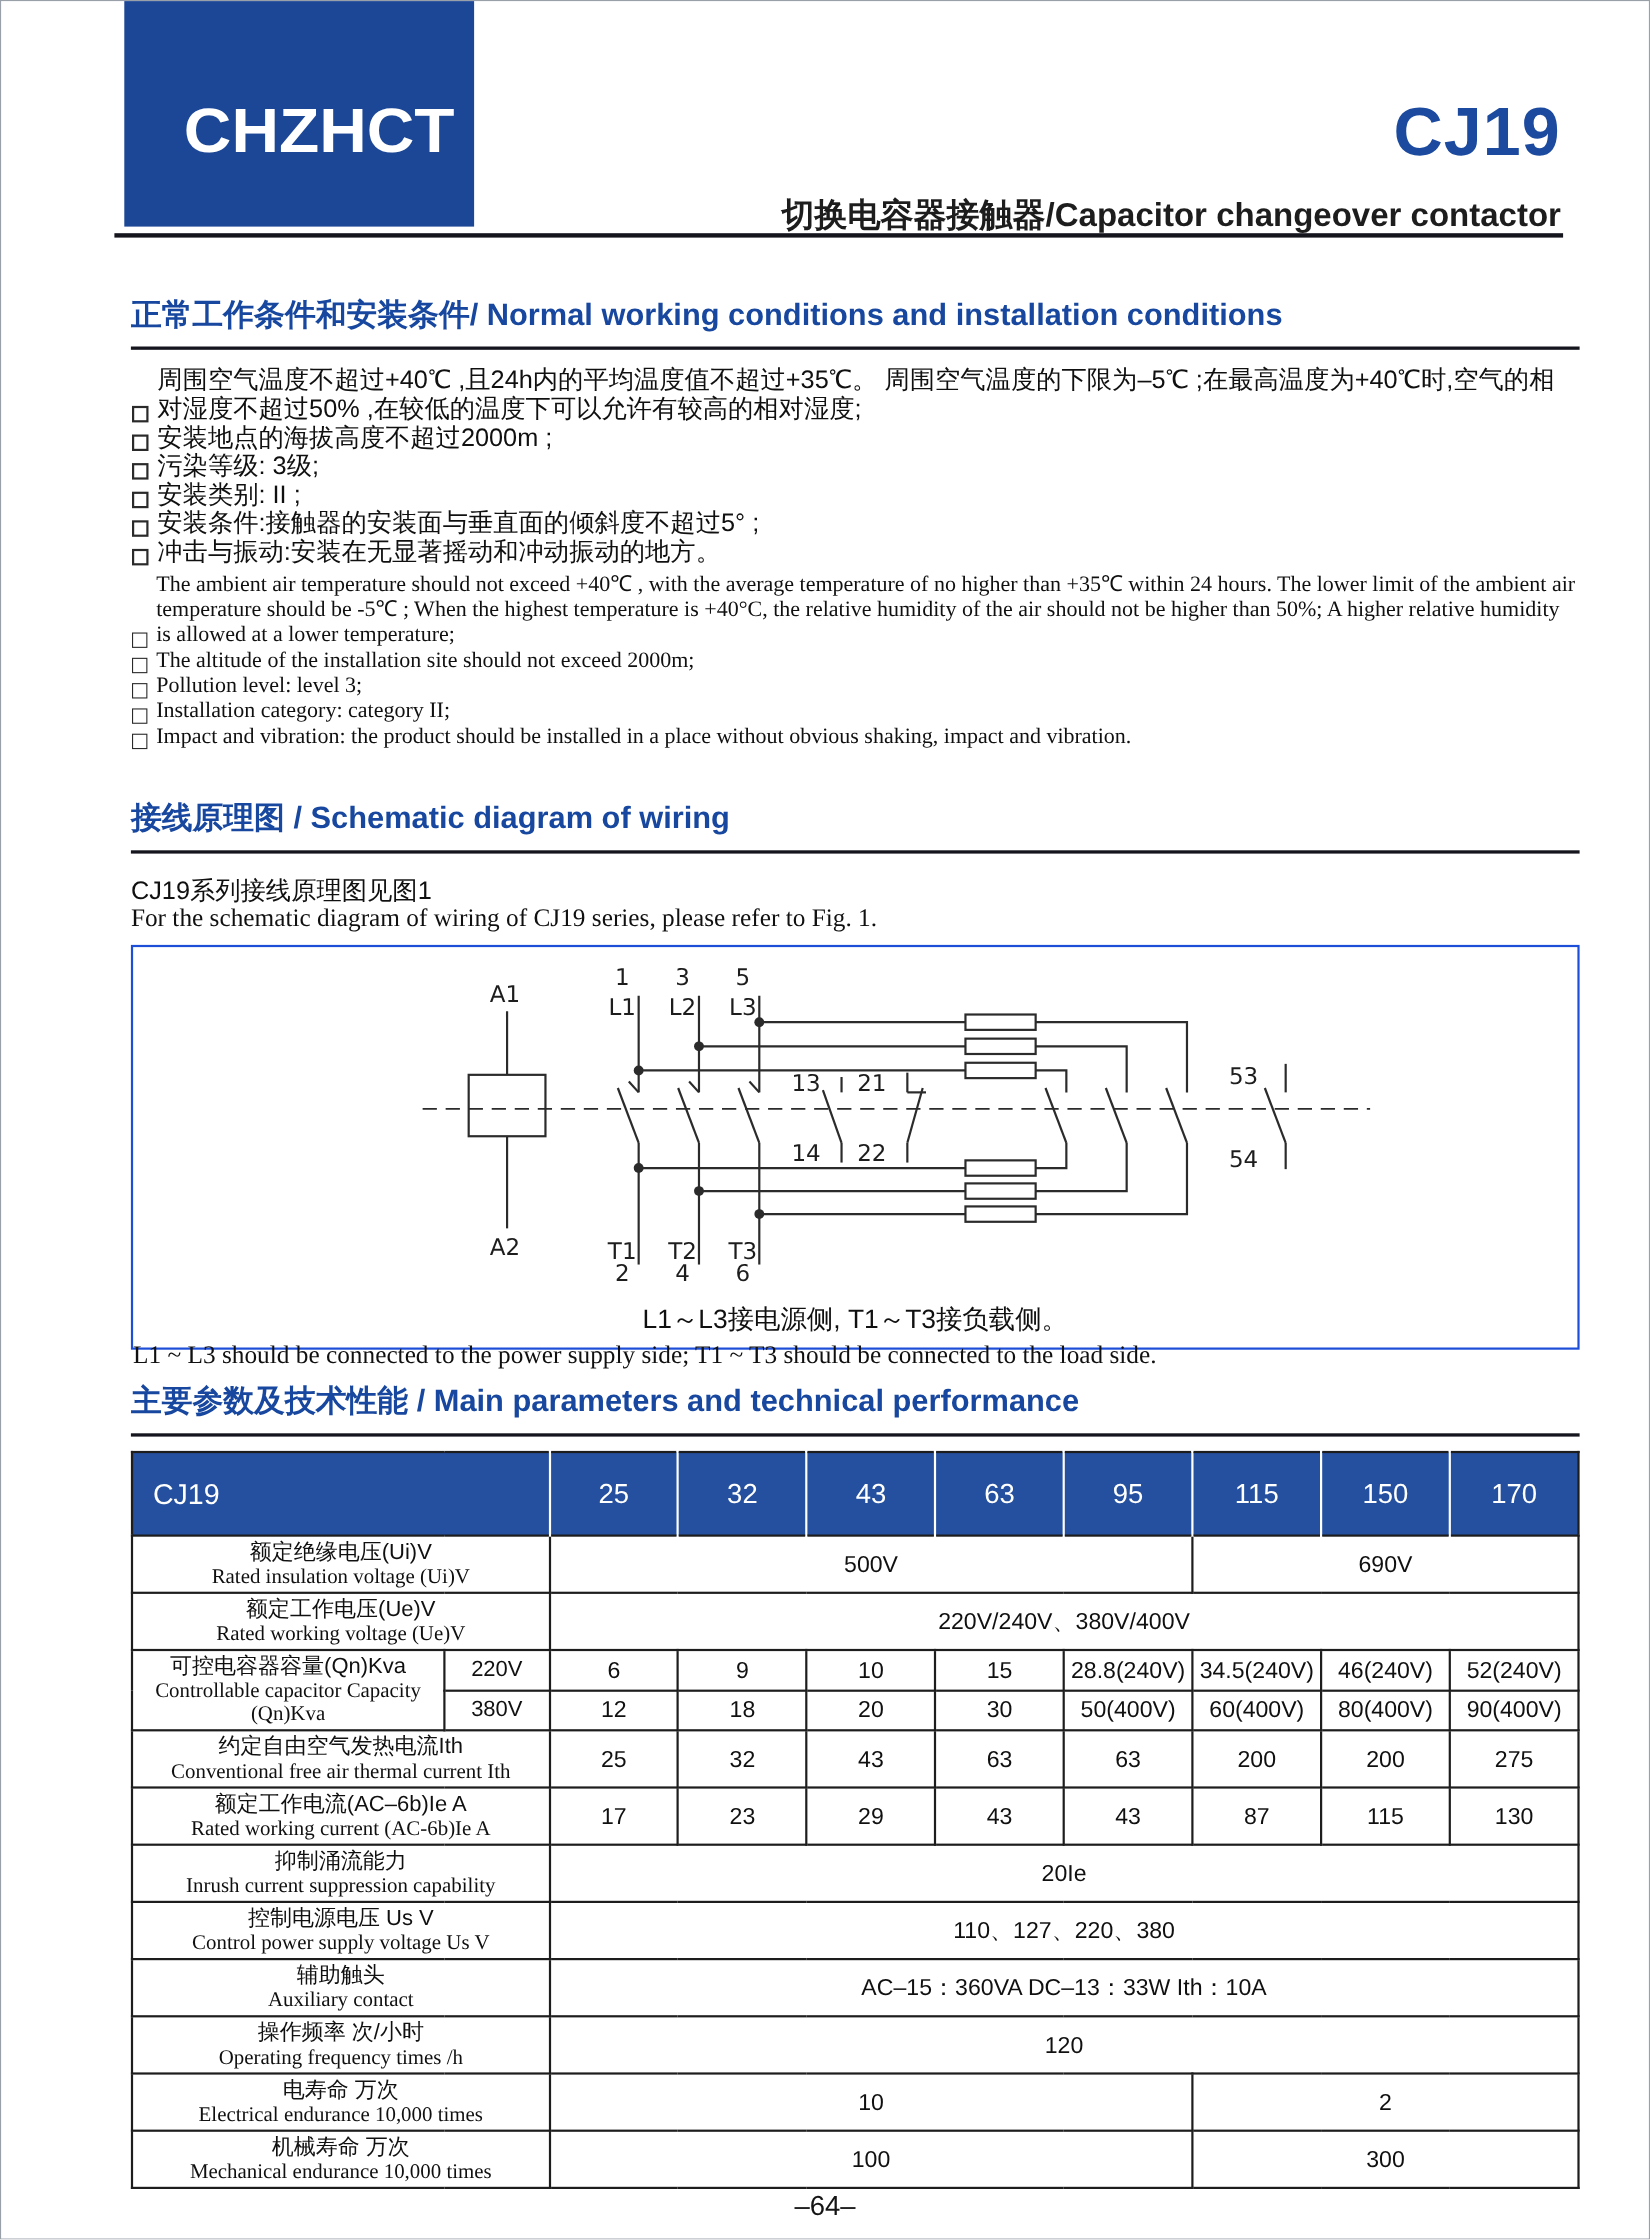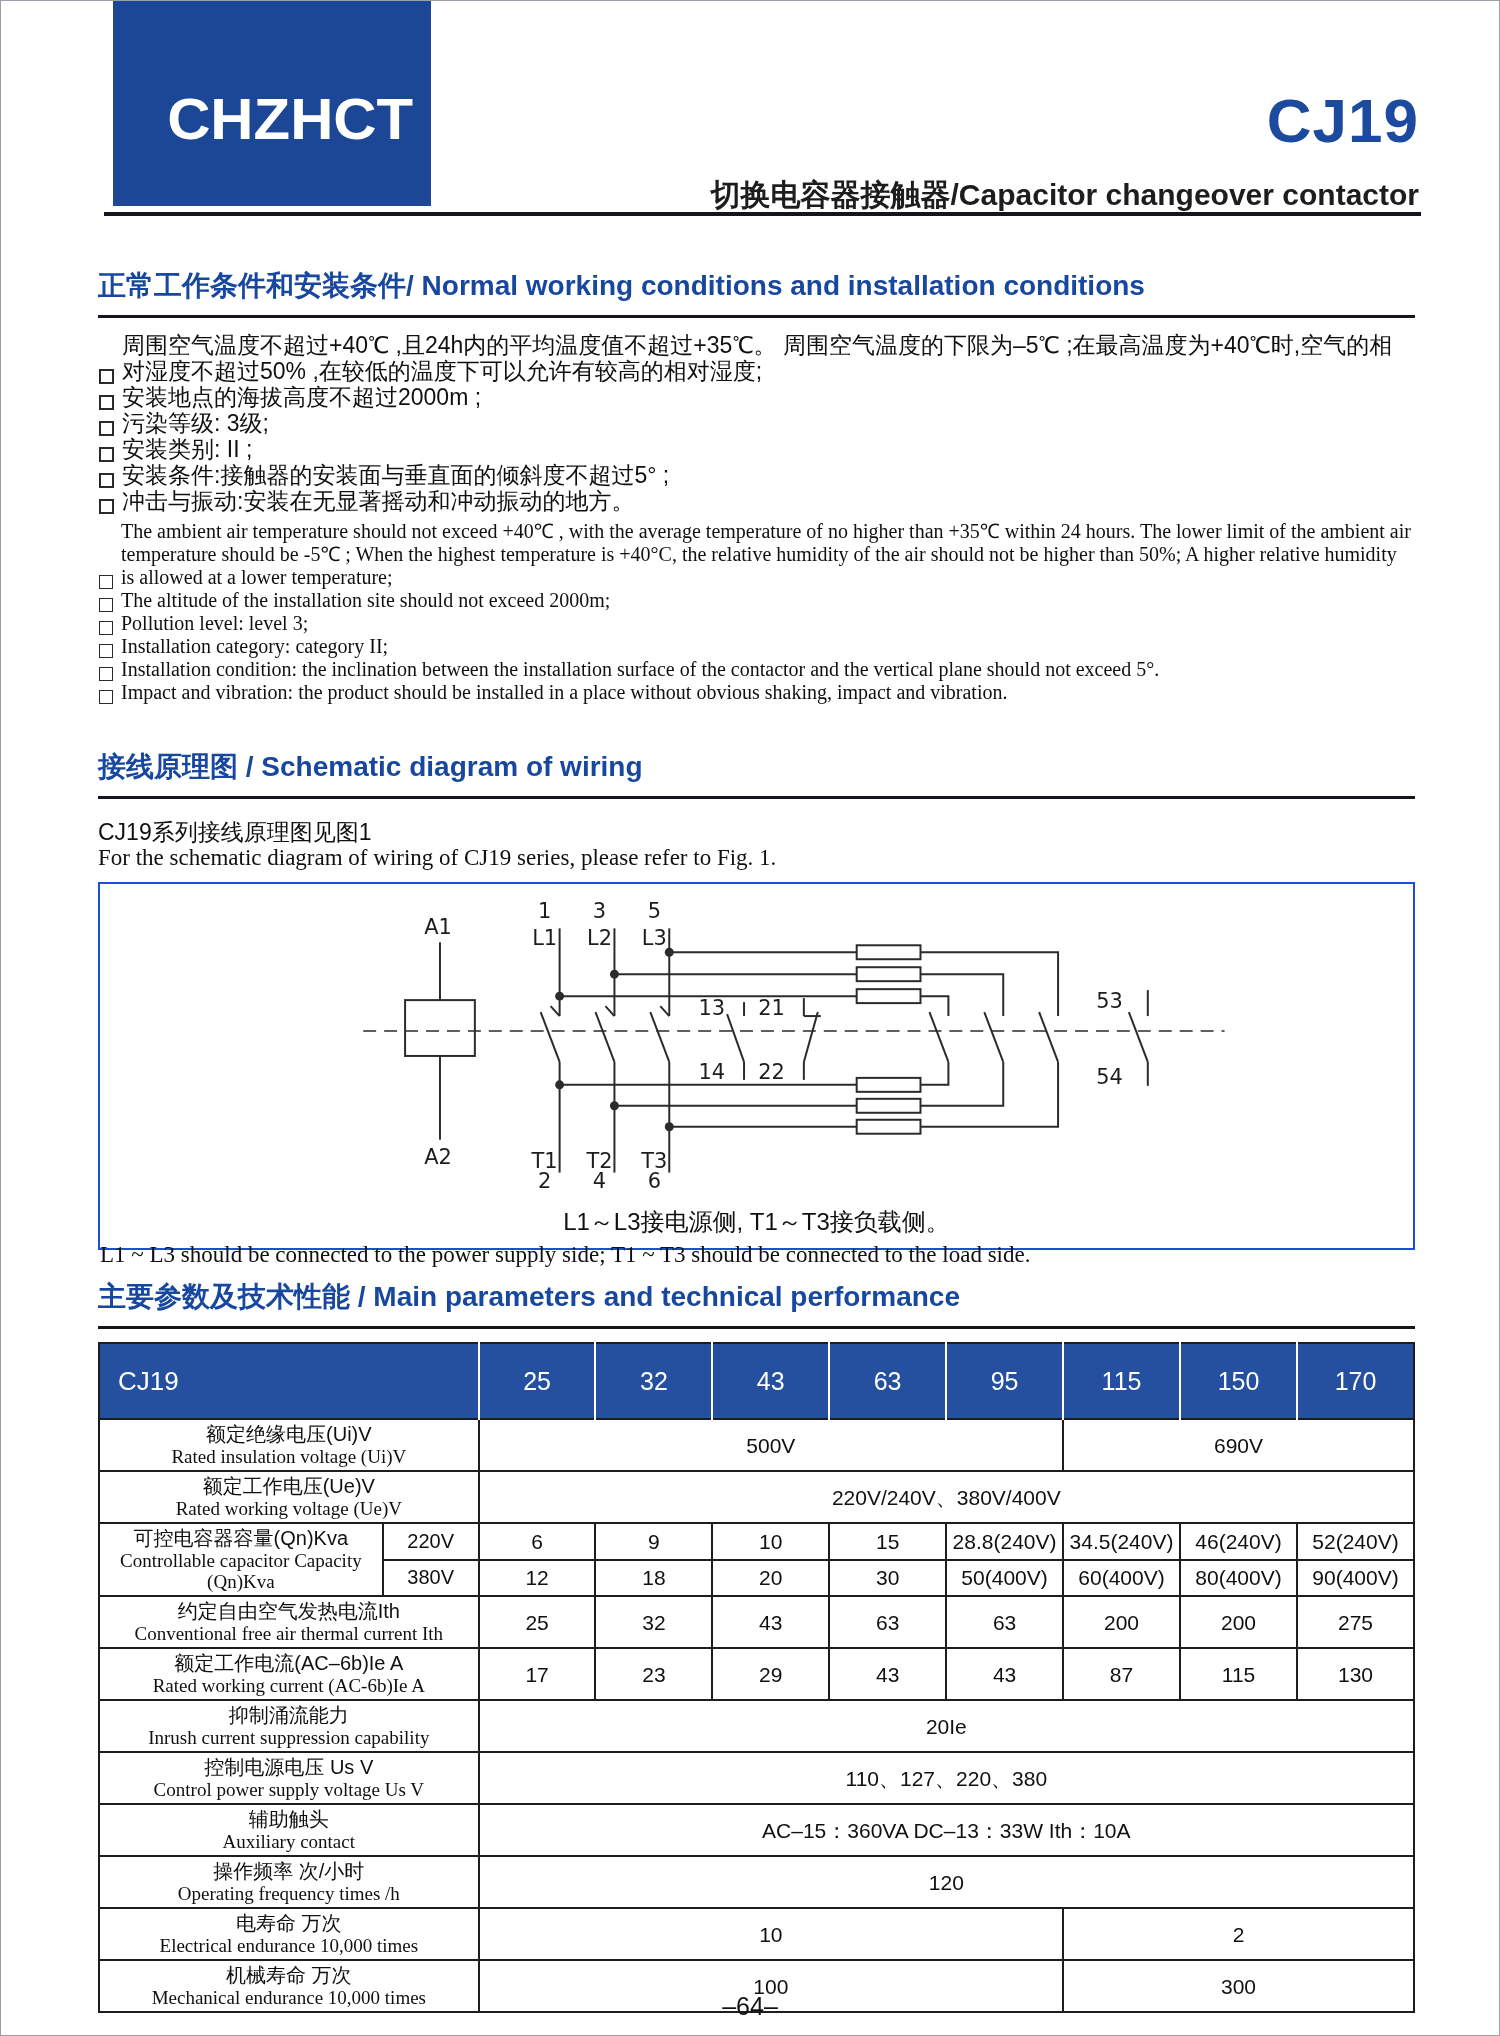--- a/index.html
+++ b/index.html
@@ -30,21 +30,21 @@
   }
   .page-subtitle {
     position: absolute; right: 80px; top: 174px;
     font-size: 30px; font-weight: bold; color: #1d1d1d;
   }
   .header-rule {
     position: absolute; left: 103px; top: 211px; width: 1317px; height: 4px;
     background: #15151e;
   }
   
-  .content { position: absolute; top: 216px; left: 97px; width: 1317px; }
+  .content { position: absolute; top: 216px; left: 118px; width: 1317px; }
   h2.sec { color: #17479e; font-size: 28px; font-weight: bold; line-height: 33px; }
   .sec1 { margin-top: 52px; }
   .sec2 { margin-top: 46px; }
   .sec3 { margin-top: 30px; }
   .rule { height: 3px; background: #15151e; margin-top: 13px; }
   
   .list { margin-top: 14px; }
   .list.en { margin-top: 6px; }
   .li { display: flex; align-items: flex-end; }
   .li .bx { flex: 0 0 15px; height: 15px; border: 2px solid #2a2a2a; margin: 5px 8px 0 1px; }
@@ -147,24 +147,20 @@
         <div class="li">
           <span class="bx"></span>
           <span class="txt">Pollution level: level 3;</span>
         </div>
 
         <div class="li">
           <span class="bx"></span>
           <span class="txt">Installation category: category II;</span>
         </div>
 
-        <div class="li">
-          <span class="bx"></span>
-          <span class="txt">Installation condition: the inclination between the installation surface of the contactor and the vertical plane should not exceed 5°.</span>
-        </div>
 
         <div class="li">
           <span class="bx"></span>
           <span class="txt">Impact and vibration: the product should be installed in a place without obvious shaking, impact and vibration.</span>
         </div>
       </div>
 
     <h2 class="sec sec2">接线原理图 / Schematic diagram of wiring</h2>
     <div class="rule"></div>
     <div class="intro-zh">CJ19系列接线原理图见图1</div>

